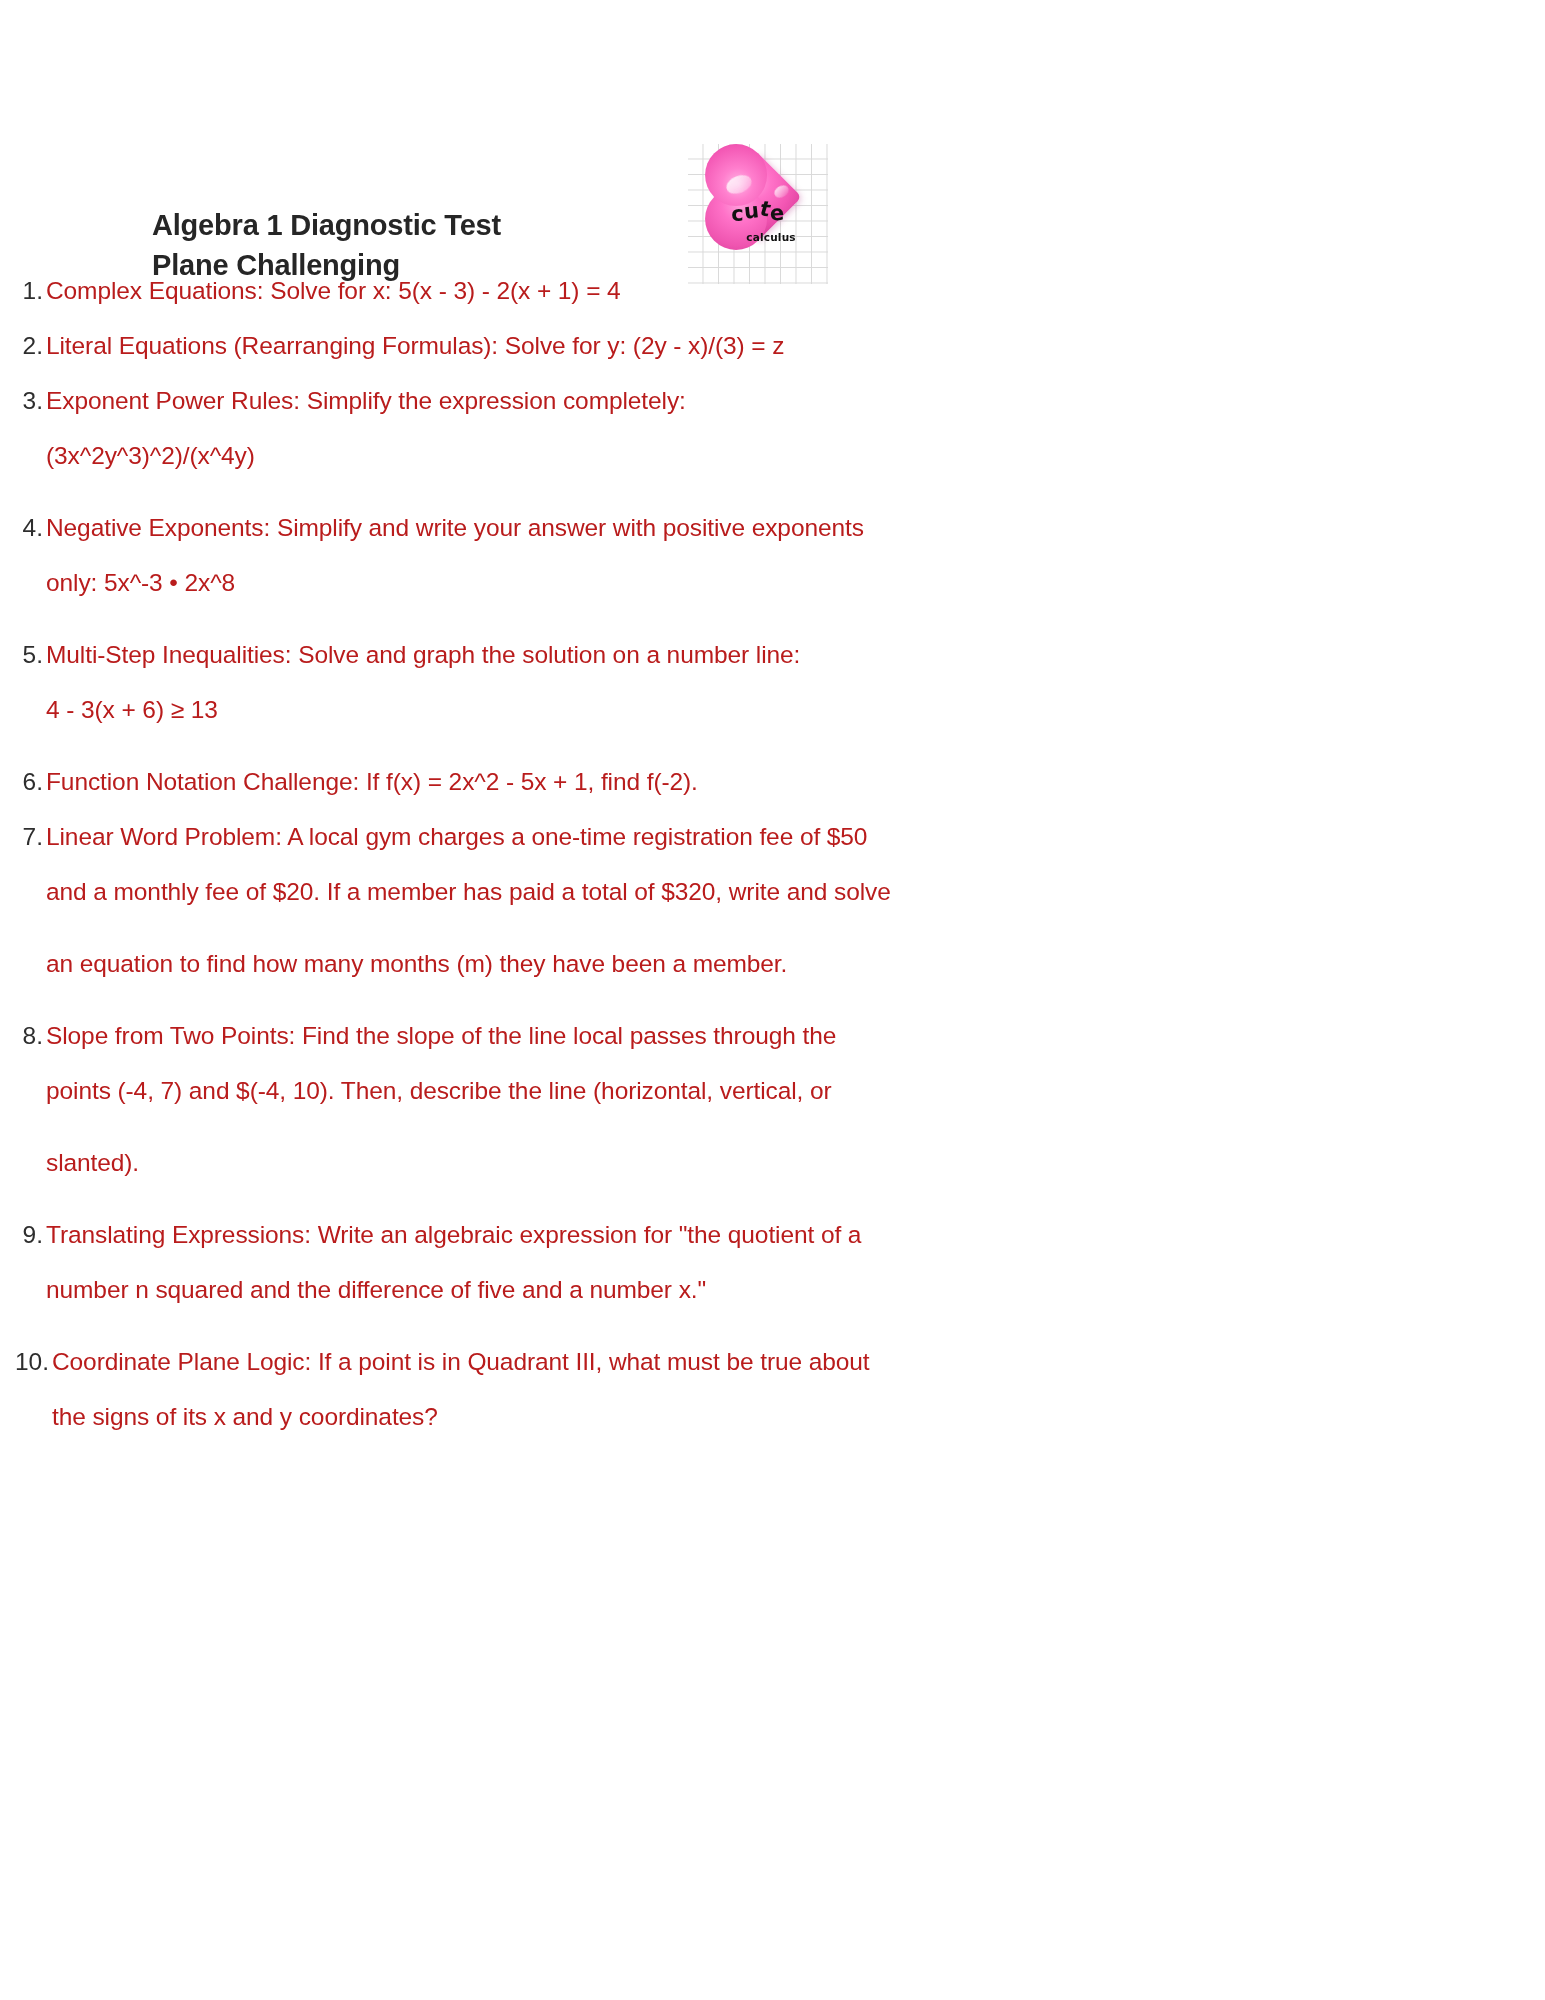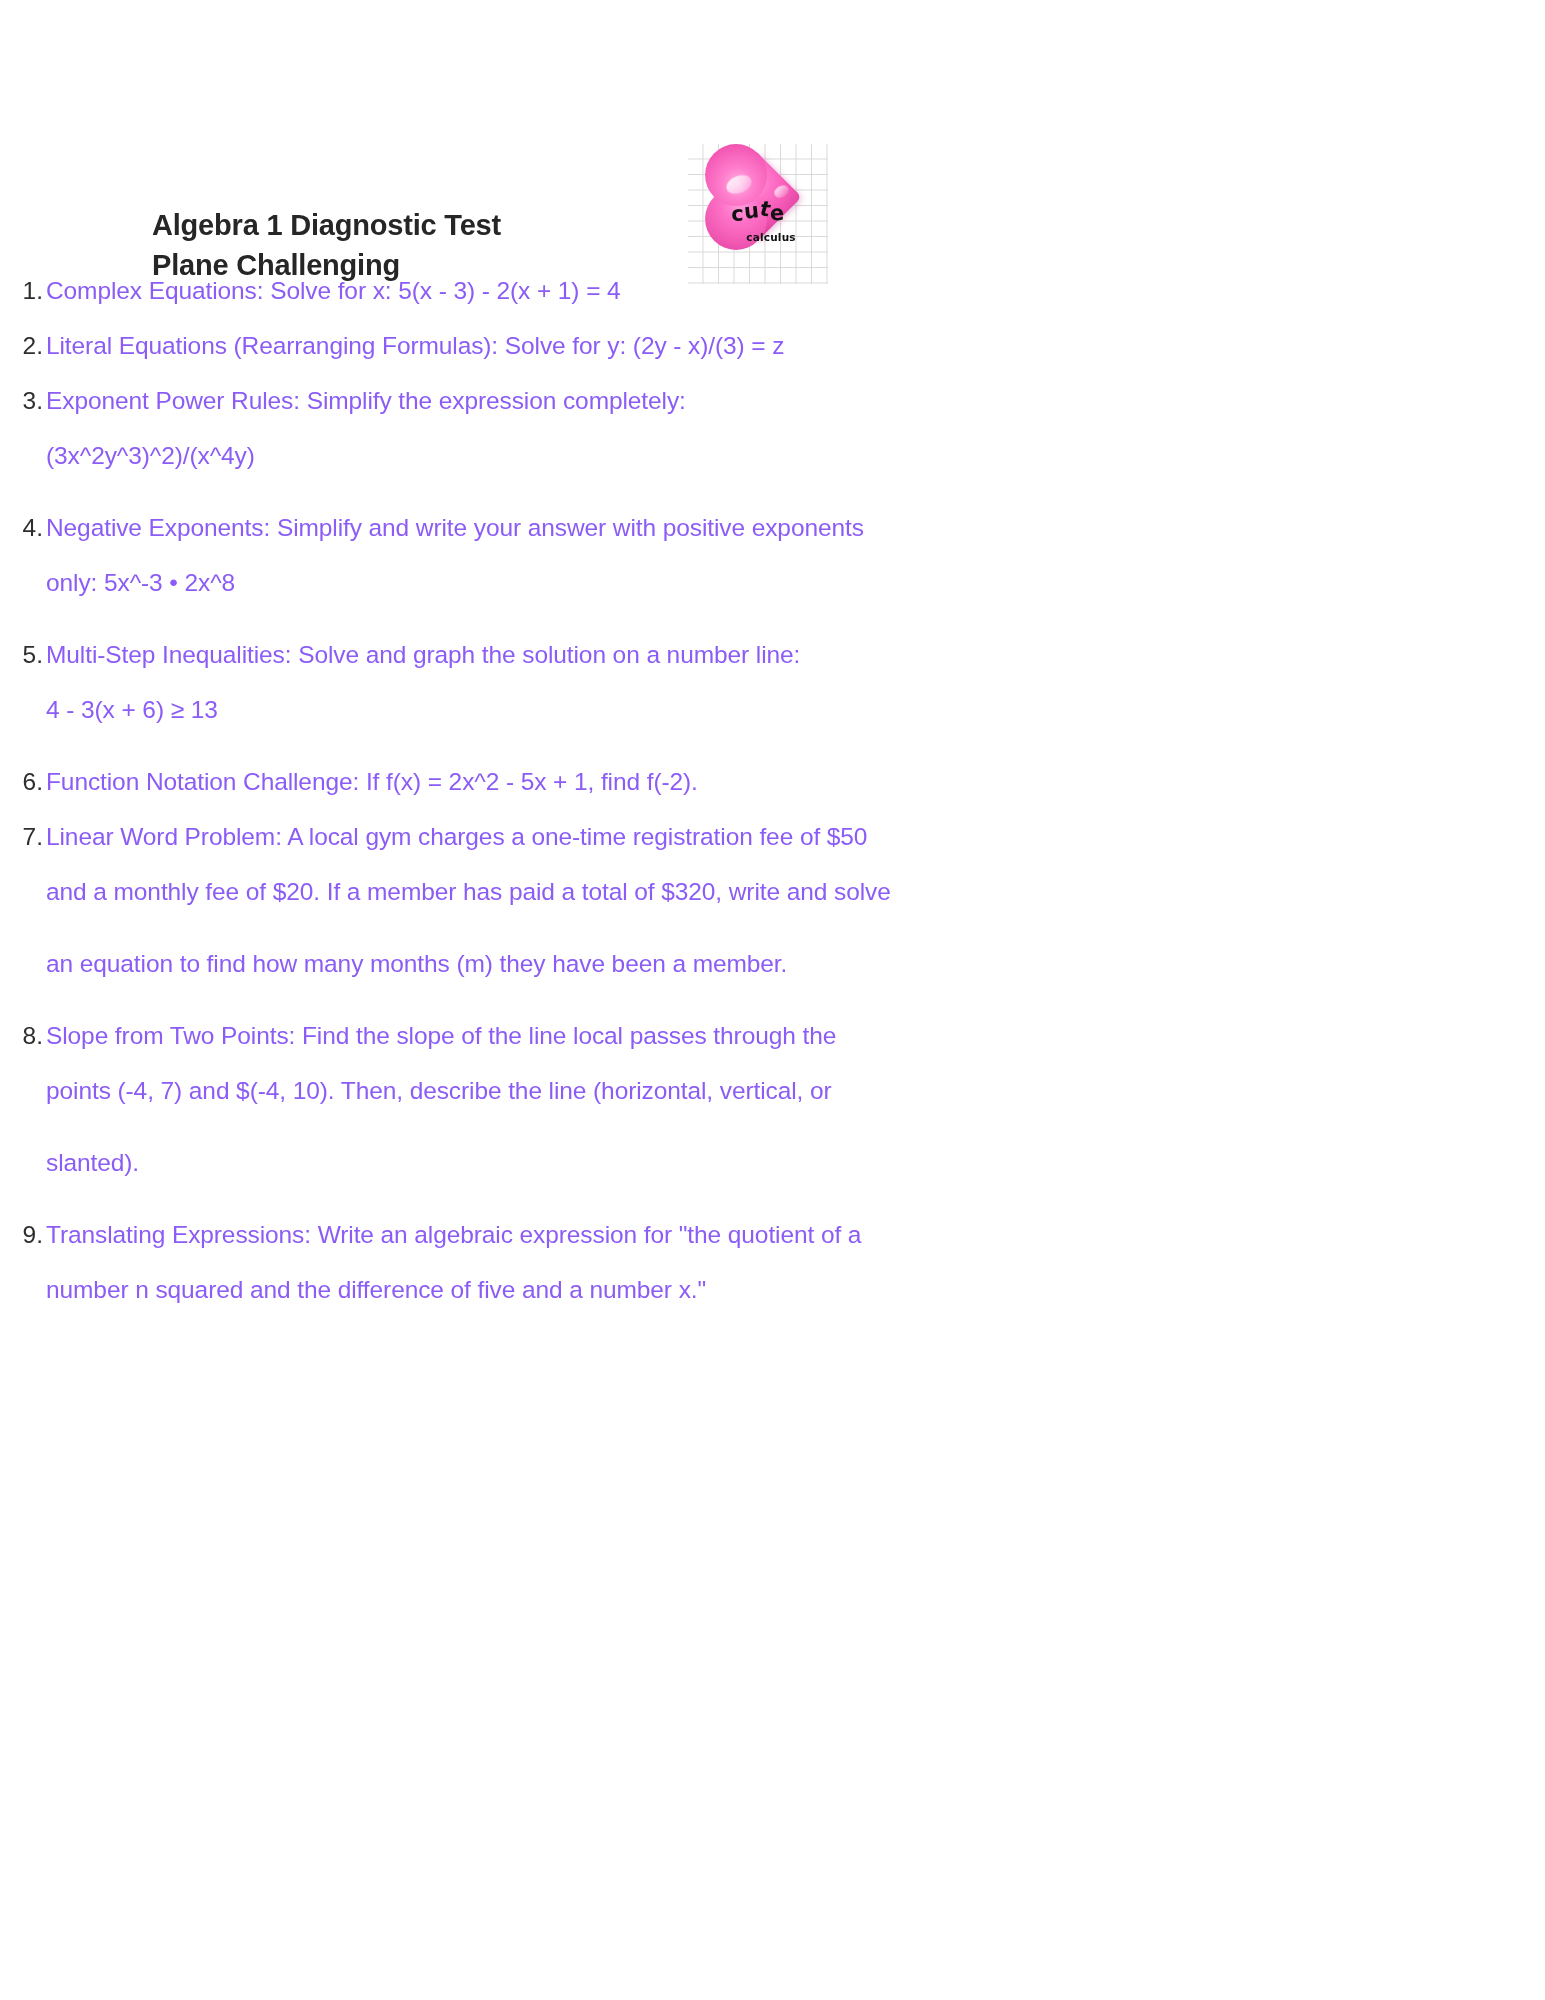--- a/index.html
+++ b/index.html
@@ -193,21 +193,21 @@
     color: #2e2e2e;
     font-family: "Liberation Sans", sans-serif;
     box-sizing: border-box;
   }
 
   .q-body {
     flex: 0 1 auto;
     max-width: 1178px;
     font-size: 24.5px;
     line-height: 72px;
-    color: #8b5cf6;
+    color: #b91c1c;
     font-family: "Liberation Sans", sans-serif;
     letter-spacing: -0.1px;
   }
 
   .q-line {
     display: block;
     white-space: nowrap;
   }
   .q-line:first-child { line-height: 38px; }
   .q-line + .q-line { line-height: 72px; }
@@ -308,17 +308,24 @@
       </li>
 
       <li>
         <span class="q-num">9.</span>
         <span class="q-body">
           <span class="q-line">Translating Expressions: Write an algebraic expression for "the quotient of a</span>
           <span class="q-line">number n squared and the difference of five and a number x."</span>
         </span>
       </li>
 
+      <li>
+        <span class="q-num q-indent-wide">10.</span>
+        <span class="q-body">
+          <span class="q-line">Coordinate Plane Logic: If a point is in Quadrant III, what must be true about</span>
+          <span class="q-line">the signs of its x and y coordinates?</span>
+        </span>
+      </li>
 
     </ol>
   </div>
 
 </div>
 
 </body></html>

